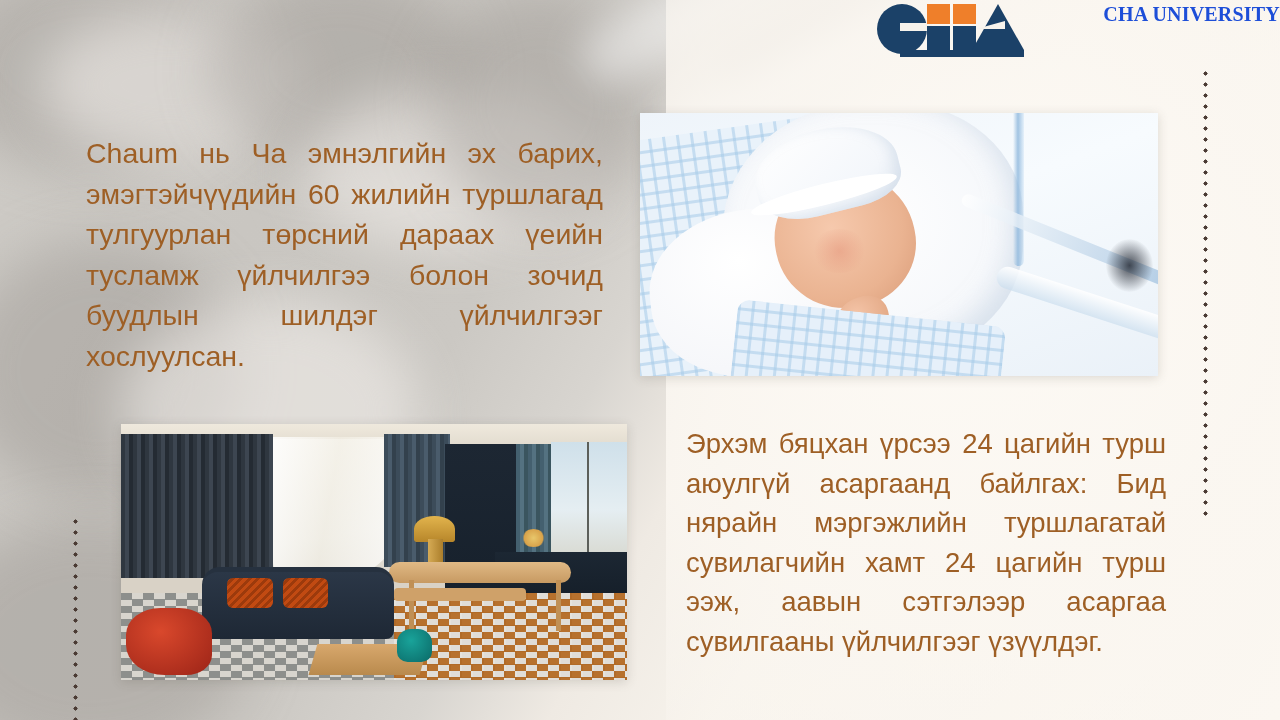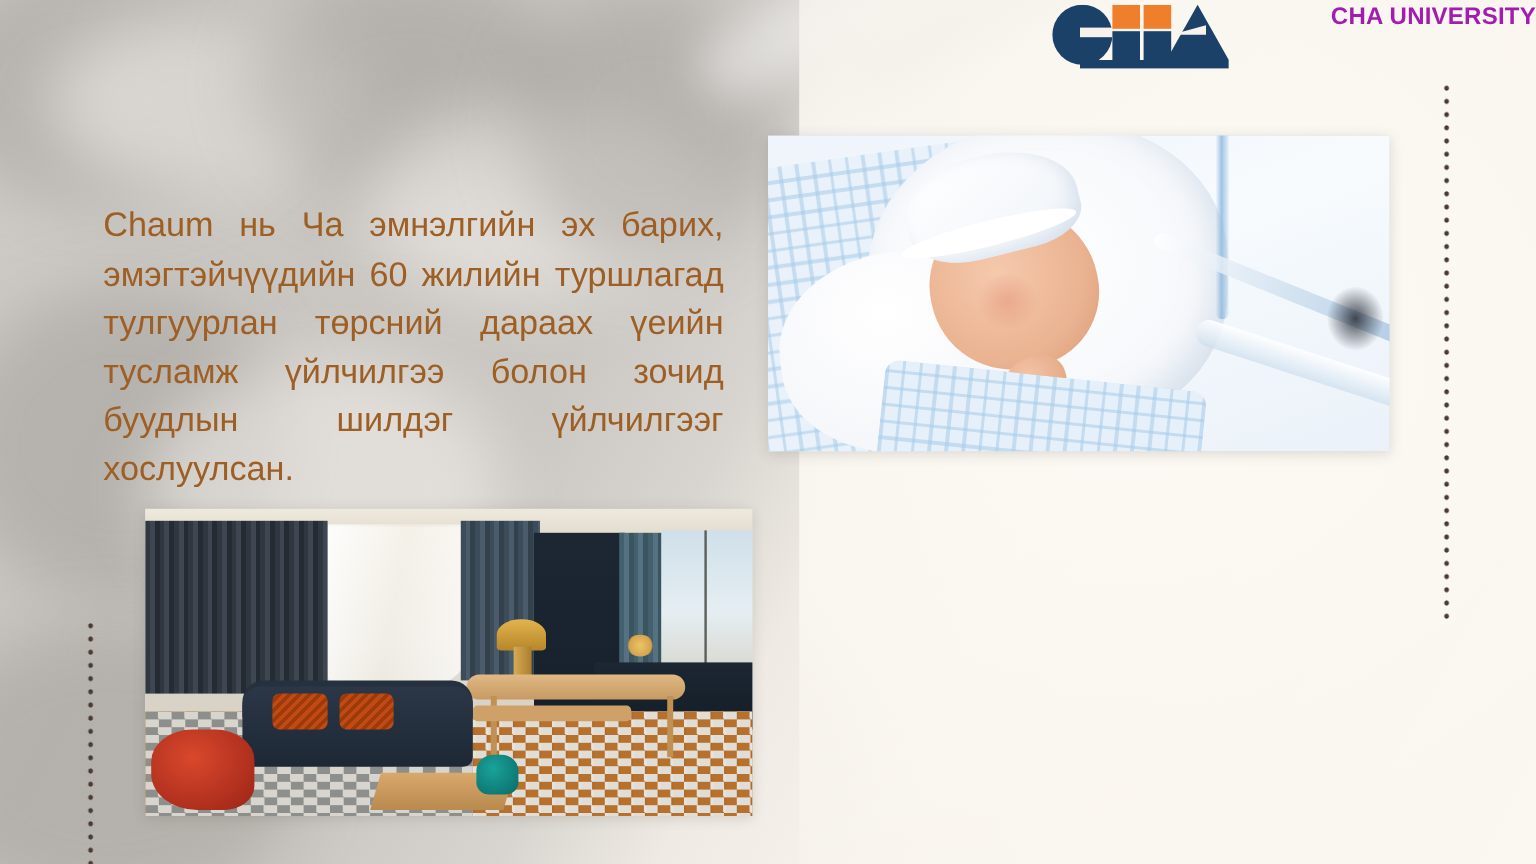--- a/index.html
+++ b/index.html
@@ -80,24 +80,25 @@
   .brand-text {
     position: absolute;
     left: 1060px;
     top: 3px;
     width: 220px;
     text-align: right;
     line-height: 1.12;
     letter-spacing: 0.2px;
   }
   .brand-line {
-    color: #a21caf;
+    color: #1d4ed8;
     font-weight: bold;
     font-size: 20px;
     white-space: nowrap;
+    font-family: Liberation Serif, serif;
   }
   .brand-line.l2 { font-size: 22.5px; }
 
   
   .dots {
     position: absolute;
     width: 5px;
     background-image:
       radial-gradient(circle, #4a3a33 1.9px, rgba(0,0,0,0) 2.2px);
     background-size: 5px 11px;
@@ -121,21 +122,20 @@
     text-align: justify;
     text-justify: inter-word;
     font-weight: normal;
   }
   .para-left {
     left: 86px;
     top: 133px;
     width: 517px;
     font-size: 28.5px;
     line-height: 40.5px;
-    margin-top: 35px;
   }
   .para-right {
     left: 686px;
     top: 424px;
     width: 480px;
     font-size: 27.5px;
     line-height: 39.5px;
   }
 
   
@@ -404,20 +404,21 @@
 
   <div class="brand-text">
     <div class="brand-line l1">CHA UNIVERSITY</div>
   </div>
 
   <div class="dots right"></div>
   <div class="dots left"></div>
 
   <div class="para para-left">Chaum нь Ча эмнэлгийн эх барих, эмэгтэйчүүдийн 60 жилийн туршлагад тулгуурлан төрсний дараах үеийн тусламж үйлчилгээ болон зочид буудлын шилдэг үйлчилгээг хослуулсан.</div>
 
+  <div class="para para-right">Эрхэм бяцхан үрсээ 24 цагийн турш аюулгүй асаргаанд байлгах: Бид нярайн мэргэжлийн туршлагатай сувилагчийн хамт 24 цагийн турш ээж, аавын сэтгэлээр асаргаа сувилгааны үйлчилгээг үзүүлдэг.</div>
 
   <div class="photo" id="photo-baby">
     <div class="scene">
       <div class="baby-bg"></div>
       <div class="baby-blanketL"></div>
       <div class="baby-pillow"></div>
       <div class="crib-bar v"></div>
       <div class="crib-diag"></div>
       <div class="crib-tube"></div>
       <div class="crib-dark"></div>

